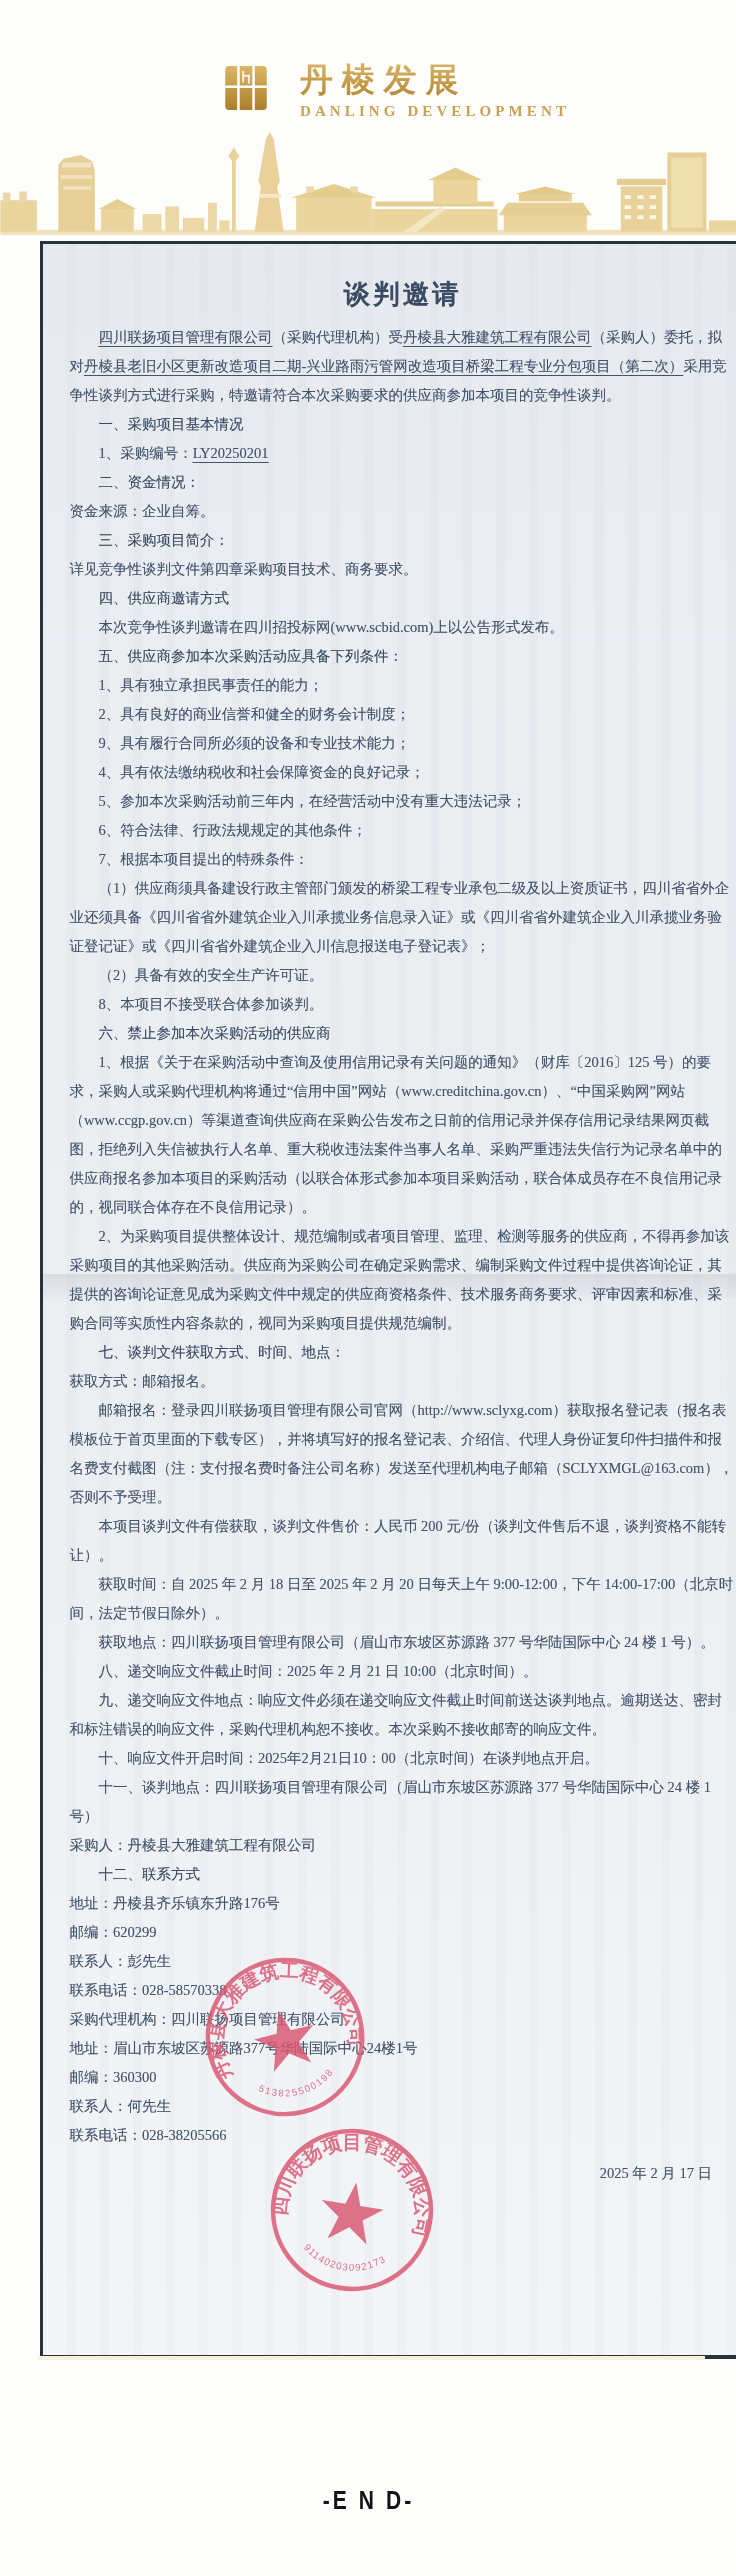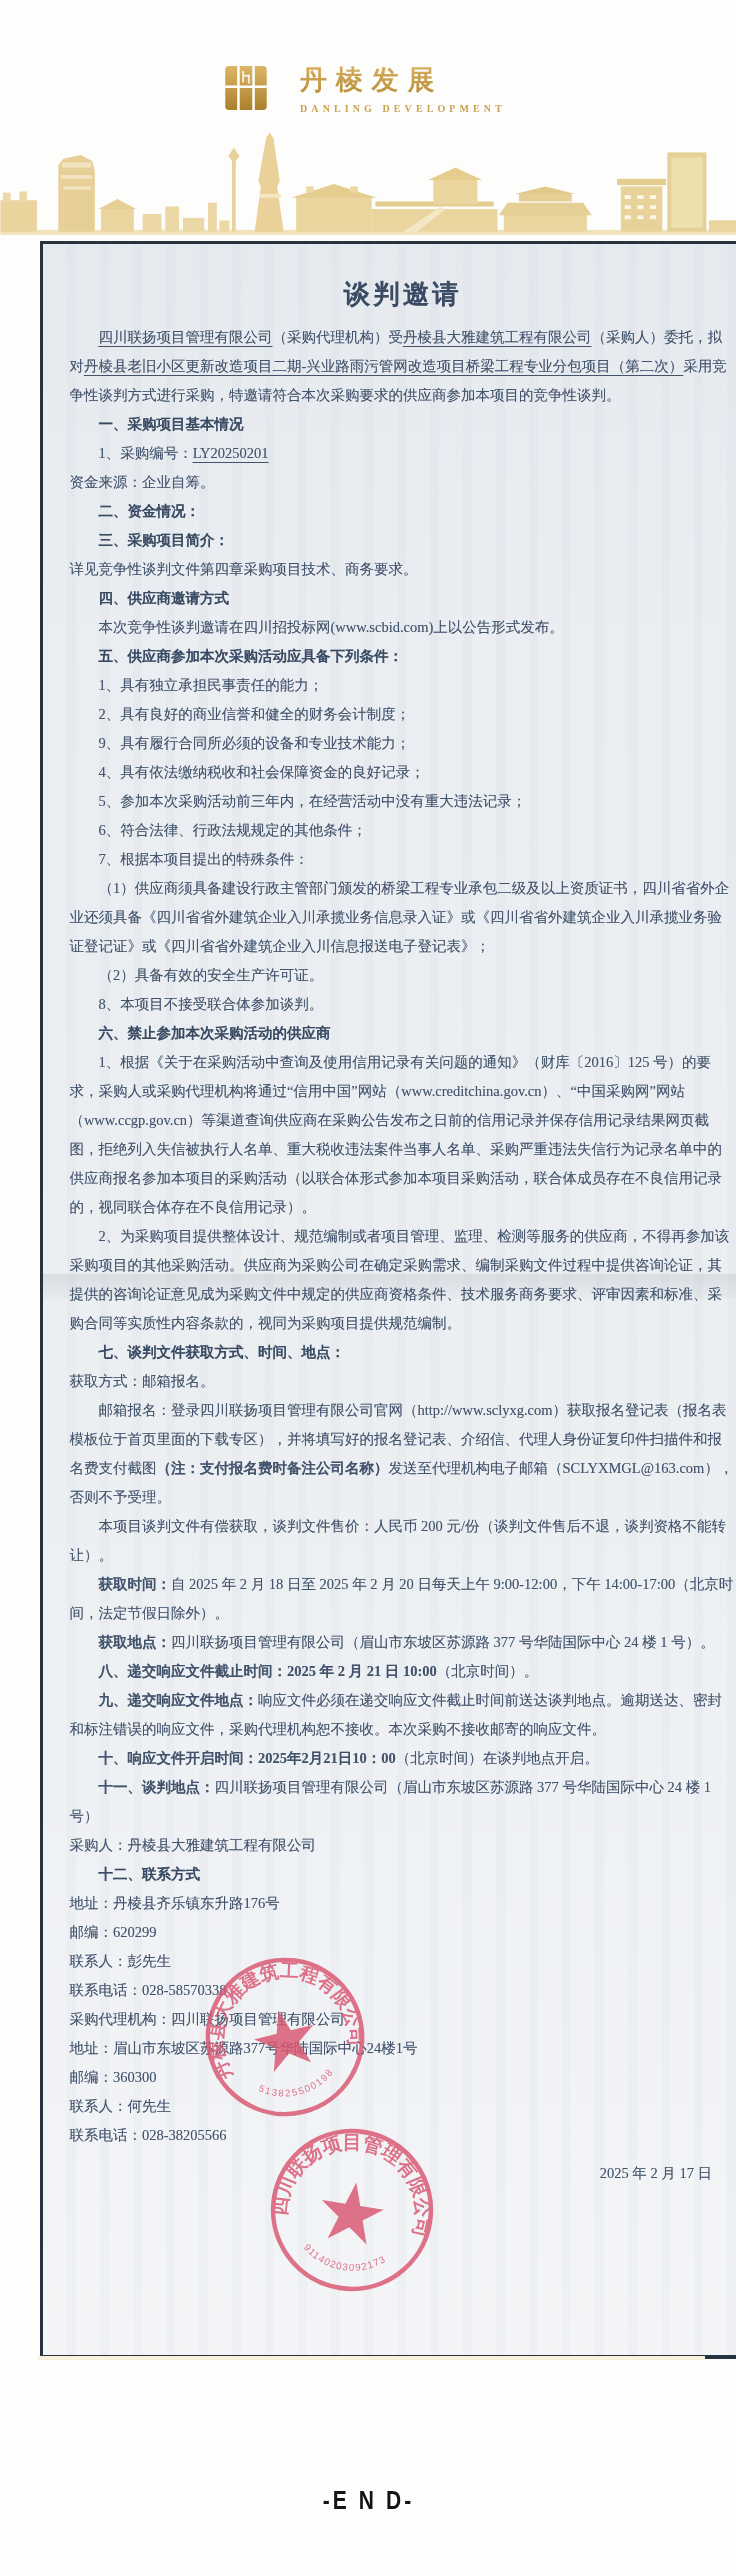--- a/index.html
+++ b/index.html
@@ -6,28 +6,28 @@
   .canvas{
     position:relative;width:737px;height:2576px;margin:0 auto;
     background:#fdfdfb;overflow:hidden;
     font-family:"Liberation Serif","DejaVu Serif",serif;
   }
   
   .brand{position:absolute;left:225px;top:63px;display:flex;align-items:flex-start;}
   .brand-icon{width:42px;height:44px;margin-top:2.5px;}
   .brand-texts{margin-left:33px;}
   .brand-cn{
-    font-size:27px;font-weight:bold;letter-spacing:8.8px;line-height:35px;
+    font-size:33px;font-weight:bold;letter-spacing:8.8px;line-height:35px;
     background:linear-gradient(180deg,#d8b264,#b58a33);
     -webkit-background-clip:text;background-clip:text;color:#c49a44;
     -webkit-text-fill-color:transparent;
   }
   .brand-en{
     margin-top:5px;font-family:"Liberation Serif","DejaVu Serif",serif;
-    font-size:10px;letter-spacing:4.1px;color:#c9a253;font-weight:bold;
+    font-size:15px;letter-spacing:4.1px;color:#c9a253;font-weight:bold;
   }
   
   .skyline{position:absolute;left:0;top:126px;width:737px;height:112px;}
   
   .scan{
     position:absolute;left:40px;top:241px;width:718px;height:2118px;
     box-sizing:border-box;
     border:3.1px solid #27333f;border-bottom-width:4.4px;
     background:
       repeating-linear-gradient(90deg,rgba(255,255,255,0) 0 24px,rgba(190,200,210,0.10) 24px 33px),
@@ -46,21 +46,21 @@
     font-size:14.5px;line-height:29px;color:#42536c;
     text-shadow:0 0 0.6px rgba(63,80,108,0.38);
   }
   .doc-title{
     text-align:center;font-size:26.4px;font-weight:bold;letter-spacing:3.1px;
     line-height:40px;margin:11.3px 0 8.8px;color:#3a4b64;
   }
   .blk{margin:0;}
   .ind{text-indent:2em;}
   .h{font-weight:bold;color:#394a63;}
-  .b{font-weight:bold;}
+  .b{font-weight:normal;}
   .u{text-decoration:underline;text-underline-offset:4.4px;text-decoration-thickness:0.9px;}
   .date-line{text-align:right;padding-right:24px;margin-top:8.8px;}
   
   .stamp{position:absolute;opacity:0.82;pointer-events:none;}
   .stamp-1{left:157px;top:1708px;width:170px;height:170px;transform:rotate(-14deg);}
   .stamp-2{left:222px;top:1879px;width:174px;height:174px;transform:rotate(9deg);}
   
   .end-marker{
     position:absolute;left:0;right:0;top:2488px;text-align:center;
     font-family:"Liberation Sans","DejaVu Sans",sans-serif;
@@ -148,22 +148,22 @@
 
   <div class="scan">
     <div class="scan-band"></div>
 
     <div class="doc">
       <div class="doc-title">谈判邀请</div>
       <div id="doc-body">
           <p class="blk ind"><span class="u">四川联扬项目管理有限公司</span><span>（采购代理机构）受</span><span class="u">丹棱县大雅建筑工程有限公司</span><span>（采购人）委托，拟对</span><span class="u">丹棱县老旧小区更新改造项目二期-兴业路雨污管网改造项目桥梁工程专业分包项目（第二次）</span><span>采用竞争性谈判方式进行采购，特邀请符合本次采购要求的供应商参加本项目的竞争性谈判。</span></p>
           <p class="blk ind h"><span class="b">一、采购项目基本情况</span></p>
           <p class="blk ind"><span>1、采购编号：</span><span class="u">LY20250201</span></p>
+          <p class="blk ind h"><span class="b">二、资金情况：</span></p>
           <p class="blk"><span>资金来源：企业自筹。</span></p>
-          <p class="blk ind h"><span class="b">二、资金情况：</span></p>
           <p class="blk ind h"><span class="b">三、采购项目简介：</span></p>
           <p class="blk"><span>详见竞争性谈判文件第四章采购项目技术、商务要求。</span></p>
           <p class="blk ind h"><span class="b">四、供应商邀请方式</span></p>
           <p class="blk ind"><span>本次竞争性谈判邀请在四川招投标网(www.scbid.com)上以公告形式发布。</span></p>
           <p class="blk ind h"><span class="b">五、供应商参加本次采购活动应具备下列条件：</span></p>
           <p class="blk ind"><span>1、具有独立承担民事责任的能力；</span></p>
           <p class="blk ind"><span>2、具有良好的商业信誉和健全的财务会计制度；</span></p>
           <p class="blk ind"><span>9、具有履行合同所必须的设备和专业技术能力；</span></p>
           <p class="blk ind"><span>4、具有依法缴纳税收和社会保障资金的良好记录；</span></p>
           <p class="blk ind"><span>5、参加本次采购活动前三年内，在经营活动中没有重大违法记录；</span></p>

